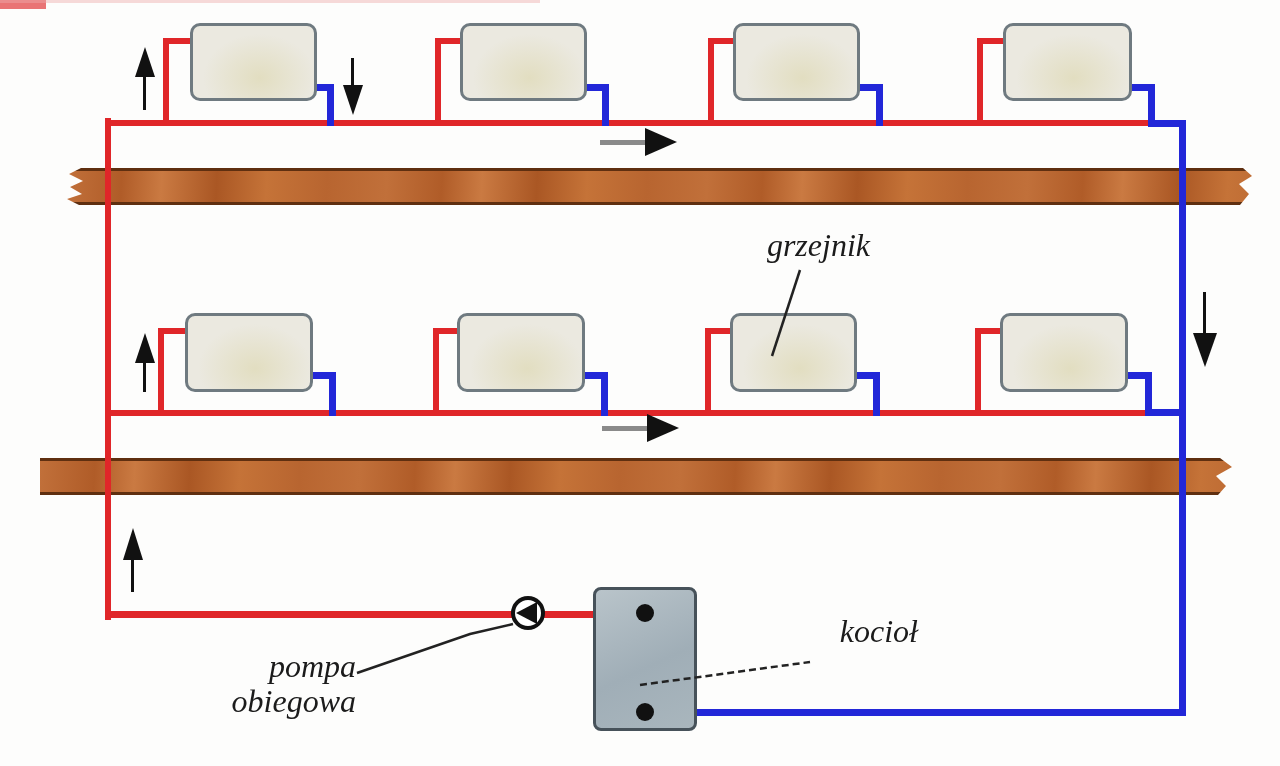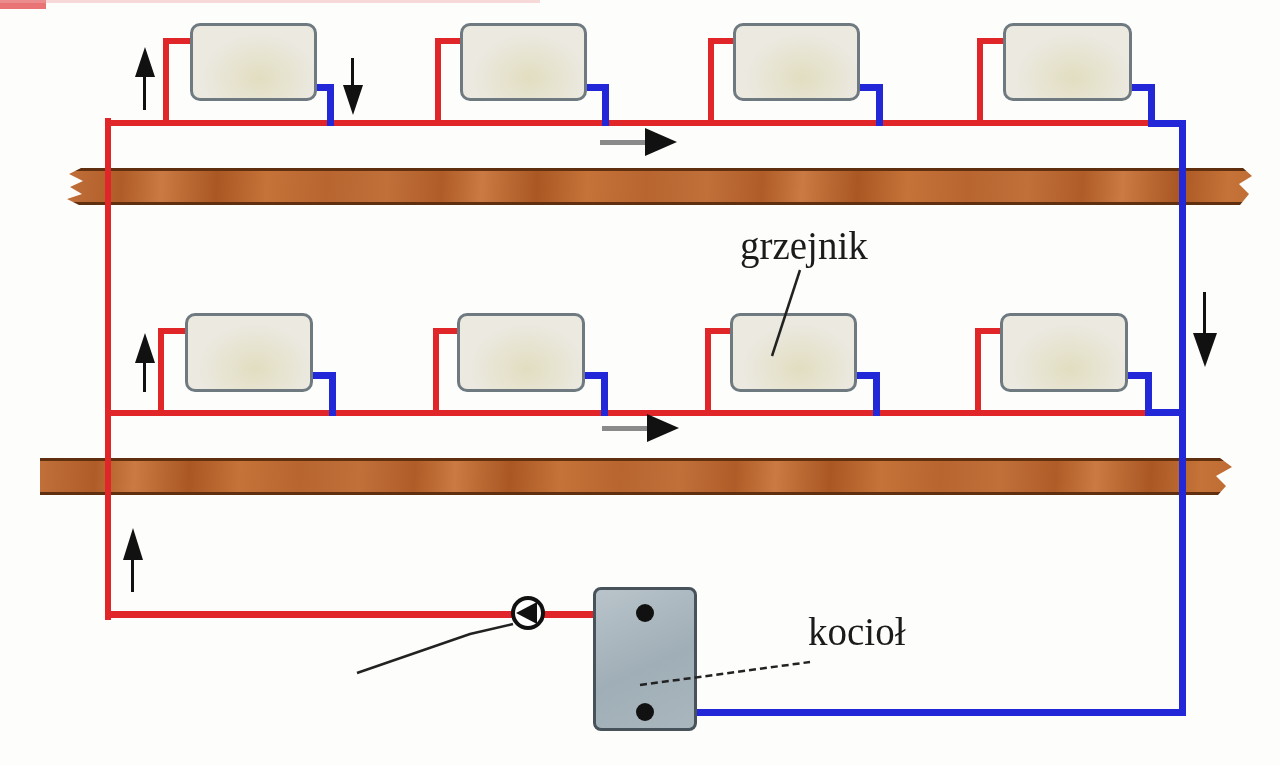--- a/index.html
+++ b/index.html
@@ -57,21 +57,21 @@
     background:linear-gradient(155deg,#b9c4ca 0%,#a0aeb7 55%,#a9b6bd 100%);
     border:3px solid var(--boiler-border,#47525a);
     border-radius:8px;z-index:4;
   }
   .port{
     position:absolute;width:18px;height:18px;border-radius:50%;
     background:var(--arrow,#111);z-index:5;
   }
   .label{
     position:absolute;z-index:7;color:#1b1b1b;
-    font-size:39px;line-height:35px;text-align:left;
+    font-size:32px;line-height:35px;text-align:right;font-style:italic;
   }
   .pointer-svg{position:absolute;left:0;top:0;z-index:6;pointer-events:none;}
   .artifact{position:absolute;z-index:1;}
 </style>
 </head>
 <body>
 
 <div class="canvas">
 
   <div class="artifact" style="left:0;top:0;width:46px;height:9px;background:rgba(224,57,60,.7);"></div>
@@ -170,20 +170,24 @@
 
   <div class="pump">
     <div class="rotor"></div>
   </div>
 
   <div class="boiler"></div>
   <div class="port" style="left:636px;top:604px;"></div>
   <div class="port" style="left:636px;top:703px;"></div>
 
   <div class="label" style="left:740px;top:228px;width:130px;">grzejnik</div>
+  <div class="label" style="left:196px;top:649px;width:160px;">
+    <span>pompa</span><br>
+    <span>obiegowa</span>
+  </div>
   <div class="label" style="left:808px;top:614px;width:110px;">kocioł</div>
 
   <svg class="pointer-svg" width="1280" height="766" viewBox="0 0 1280 766">
     <line x1="800" y1="270" x2="772" y2="356" stroke="#222" stroke-width="2.5"></line>
     <polyline points="357,673 470,634 513,624" fill="none" stroke="#222" stroke-width="2.5"></polyline>
     <line x1="640" y1="685" x2="810" y2="662" stroke="#222" stroke-width="2.5" stroke-dasharray="7 4"></line>
   </svg>
 
 </div>
 

